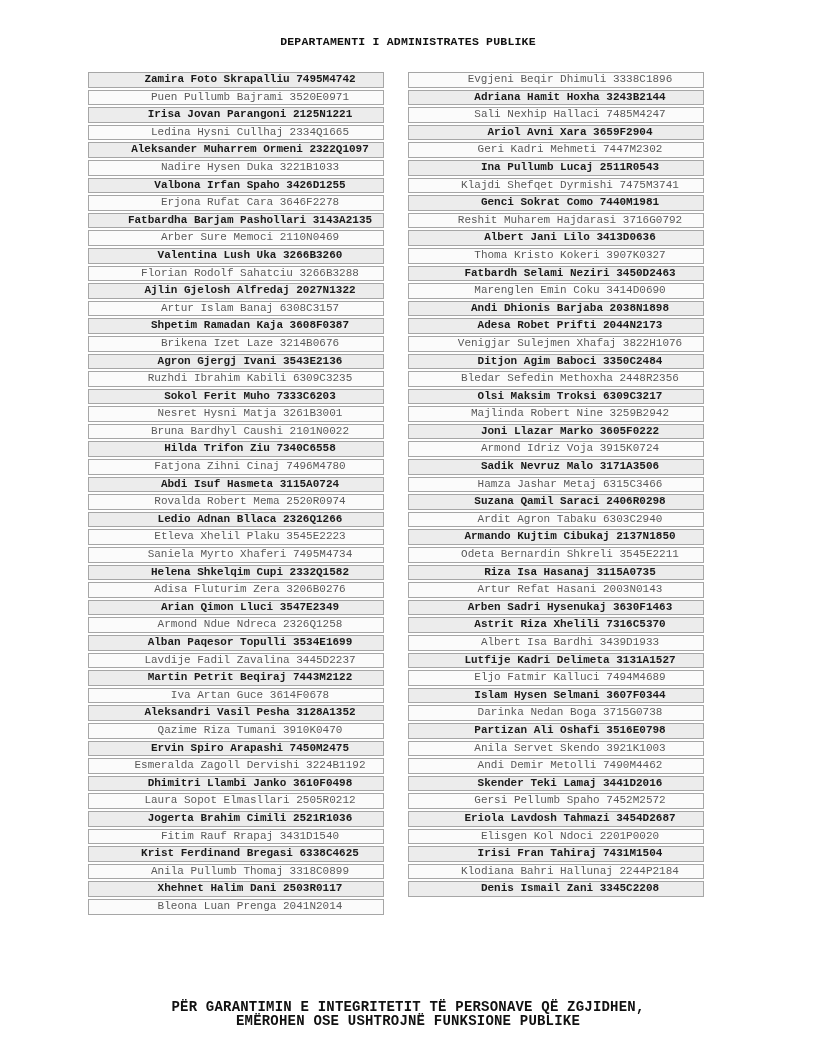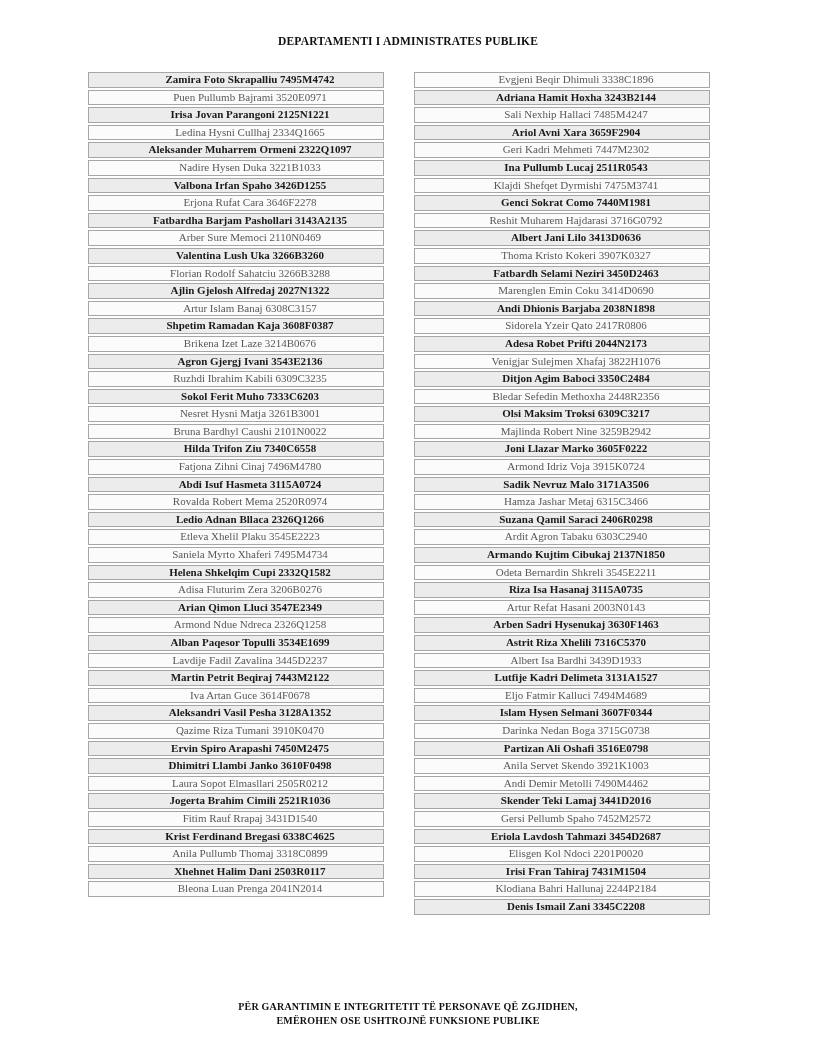--- a/index.html
+++ b/index.html
@@ -1,40 +1,40 @@
 <!DOCTYPE html>
 <html><head>
 <meta charset="utf-8">
 <style>
   html, body { margin: 0; padding: 0; }
   .page {
     position: relative;
     width: 816px;
     height: 1056px;
     background: #ffffff;
-    font-family: Liberation Serif, serif;
+    font-family: Liberation Mono, monospace;
     overflow: hidden;
   }
   .title {
     position: absolute;
     top: 35px;
     left: 0;
     width: 100%;
     text-align: center;
     font-size: 11.5px;
     font-weight: bold;
     color: #111111;
     letter-spacing: 0.2px;
   }
   .columns {
     position: absolute;
     top: 72px;
     left: 88px;
     display: flex;
-    gap: 30px;
+    gap: 24px;
   }
   .col { width: 296px; }
   .row {
     box-sizing: border-box;
     height: 15.6px;
     margin-bottom: 2px;
     border: 1px solid #a6a6a6;
     background: #fbfbfb;
     color: #595959;
     font-size: 11px;
@@ -48,21 +48,21 @@
     font-weight: bold;
     background: #ececec;
     color: #1a1a1a;
   }
   .footer {
     position: absolute;
     top: 1000px;
     left: 0;
     width: 100%;
     text-align: center;
-    font-size: 10px;
+    font-size: 14px;
     font-weight: bold;
     color: #111111;
     line-height: 14px;
     letter-spacing: 0.2px;
   }
 </style>
 </head>
 <body>
 
 <div class="page">
@@ -102,20 +102,21 @@
         <div class="row">Adisa Fluturim Zera 3206B0276</div>
         <div class="row bold">Arian Qimon Lluci 3547E2349</div>
         <div class="row">Armond Ndue Ndreca 2326Q1258</div>
         <div class="row bold">Alban Paqesor Topulli 3534E1699</div>
         <div class="row">Lavdije Fadil Zavalina 3445D2237</div>
         <div class="row bold">Martin Petrit Beqiraj 7443M2122</div>
         <div class="row">Iva Artan Guce 3614F0678</div>
         <div class="row bold">Aleksandri Vasil Pesha 3128A1352</div>
         <div class="row">Qazime Riza Tumani 3910K0470</div>
         <div class="row bold">Ervin Spiro Arapashi 7450M2475</div>
+        <div class="row">Esmeralda Zagoll Dervishi 3224B1192</div>
         <div class="row bold">Dhimitri Llambi Janko 3610F0498</div>
         <div class="row">Laura Sopot Elmasllari 2505R0212</div>
         <div class="row bold">Jogerta Brahim Cimili 2521R1036</div>
         <div class="row">Fitim Rauf Rrapaj 3431D1540</div>
         <div class="row bold">Krist Ferdinand Bregasi 6338C4625</div>
         <div class="row">Anila Pullumb Thomaj 3318C0899</div>
         <div class="row bold">Xhehnet Halim Dani 2503R0117</div>
         <div class="row">Bleona Luan Prenga 2041N2014</div>
       </div>
     <div class="col">
@@ -126,21 +127,20 @@
         <div class="row">Geri Kadri Mehmeti 7447M2302</div>
         <div class="row bold">Ina Pullumb Lucaj 2511R0543</div>
         <div class="row">Klajdi Shefqet Dyrmishi 7475M3741</div>
         <div class="row bold">Genci Sokrat Como 7440M1981</div>
         <div class="row">Reshit Muharem Hajdarasi 3716G0792</div>
         <div class="row bold">Albert Jani Lilo 3413D0636</div>
         <div class="row">Thoma Kristo Kokeri 3907K0327</div>
         <div class="row bold">Fatbardh Selami Neziri 3450D2463</div>
         <div class="row">Marenglen Emin Coku 3414D0690</div>
         <div class="row bold">Andi Dhionis Barjaba 2038N1898</div>
-        <div class="row">Sidorela Yzeir Qato 2417R0806</div>
         <div class="row bold">Adesa Robet Prifti 2044N2173</div>
         <div class="row">Venigjar Sulejmen Xhafaj 3822H1076</div>
         <div class="row bold">Ditjon Agim Baboci 3350C2484</div>
         <div class="row">Bledar Sefedin Methoxha 2448R2356</div>
         <div class="row bold">Olsi Maksim Troksi 6309C3217</div>
         <div class="row">Majlinda Robert Nine 3259B2942</div>
         <div class="row bold">Joni Llazar Marko 3605F0222</div>
         <div class="row">Armond Idriz Voja 3915K0724</div>
         <div class="row bold">Sadik Nevruz Malo 3171A3506</div>
         <div class="row">Hamza Jashar Metaj 6315C3466</div>

